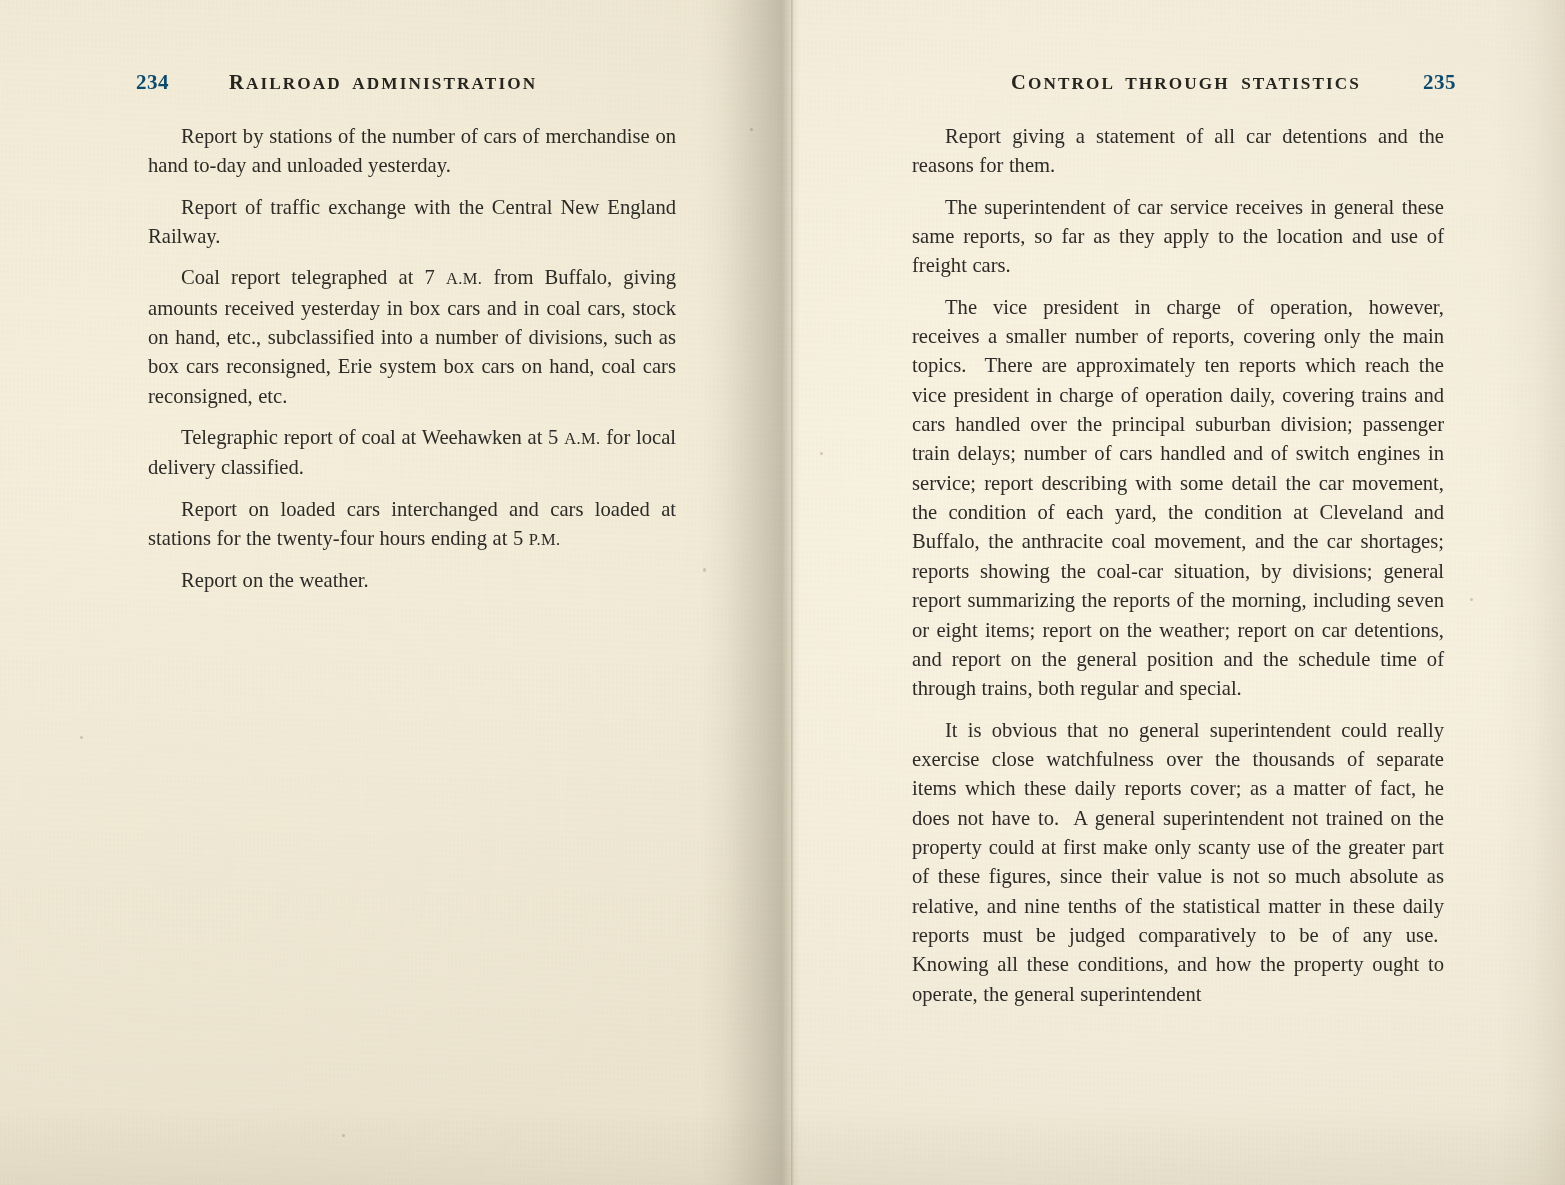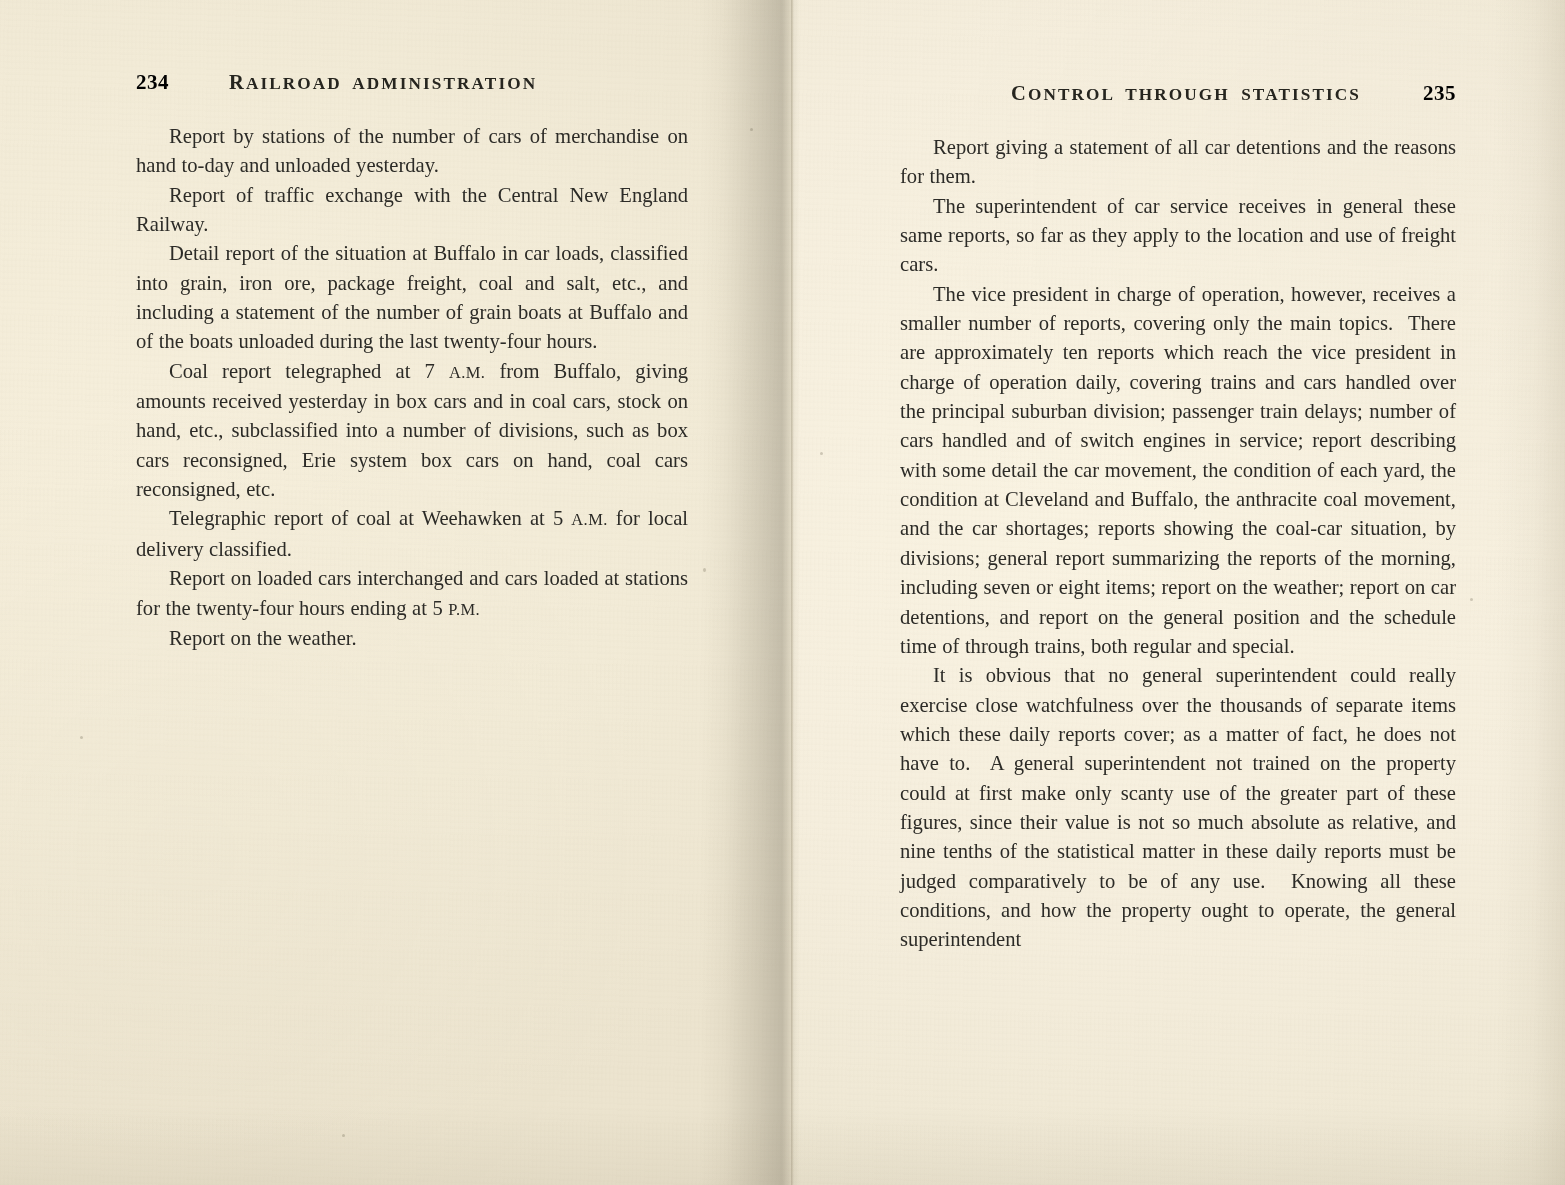--- a/index.html
+++ b/index.html
@@ -109,37 +109,37 @@
       rgba(140,128,100,0.00) 100%);
   }
 
   
   .page-col {
     position: absolute;
     color: #2c2b27;
   }
 
   #page-left-col  { left: 136px; top: 70px; width: 552px; }
-  #page-right-col { left: 900px; top: 81px; width: 556px; }
+  #page-right-col { left: 900px; top: 70px; width: 556px; }
 
   .running-head {
     display: flex;
     align-items: baseline;
     height: 34px;
     font-size: 20.5px;
     letter-spacing: 1.6px;
     color: #26251f;
     white-space: nowrap;
   }
 
   .folio {
     font-size: 21px;
     letter-spacing: 0.5px;
     font-weight: 600;
-    color: #000000;
+    color: #0c4a6e;
   }
 
   .head-title {
     font-weight: 600;
     letter-spacing: 2.1px;
     word-spacing: 5px;
   }
 
   
   #running-head-left .folio { margin-right: 60px; }
@@ -158,21 +158,21 @@
     font-size: 20.6px;
     line-height: 29.35px;
     text-align: justify;
     text-align-last: left;
     hyphens: none;
     -webkit-hyphens: none;
     word-spacing: 0.02em;
   }
 
   .body-block p {
-    margin: 0;
+    margin: 12px;
     text-indent: 33px;
   }
 
   
   .smallcaps {
     font-size: 0.80em;
     letter-spacing: 0.4px;
     text-transform: uppercase;
   }
 
@@ -206,21 +206,20 @@
     <div class="running-head" id="running-head-left">
       <span class="folio">234</span>
       <span class="head-title">
         <span class="sc-lead">R</span><span class="sc-rest">AILROAD ADMINISTRATION</span>
       </span>
     </div>
 
     <div class="body-block" id="left-body">
         <p>Report by stations of the number of cars of merchandise on hand to-day and unloaded yesterday.</p>
         <p>Report of traffic exchange with the Central New England Railway.</p>
-        <p>Detail report of the situation at Buffalo in car loads, classified into grain, iron ore, package freight, coal and salt, etc., and including a statement of the number of grain boats at Buffalo and of the boats unloaded during the last twenty-four hours.</p>
         <p>Coal report telegraphed at 7 <span class="smallcaps">a.m.</span> from Buffalo, giving amounts received yesterday in box cars and in coal cars, stock on hand, etc., subclassified into a number of divisions, such as box cars reconsigned, Erie system box cars on hand, coal cars reconsigned, etc.</p>
         <p>Telegraphic report of coal at Weehawken at 5 <span class="smallcaps">a.m.</span> for local delivery classified.</p>
         <p>Report on loaded cars interchanged and cars loaded at stations for the twenty-four hours ending at 5 <span class="smallcaps">p.m.</span></p>
         <p>Report on the weather.</p>
       </div>
   </div>
 
   <div class="page-col" id="page-right-col">
 
     <div class="running-head" id="running-head-right">

